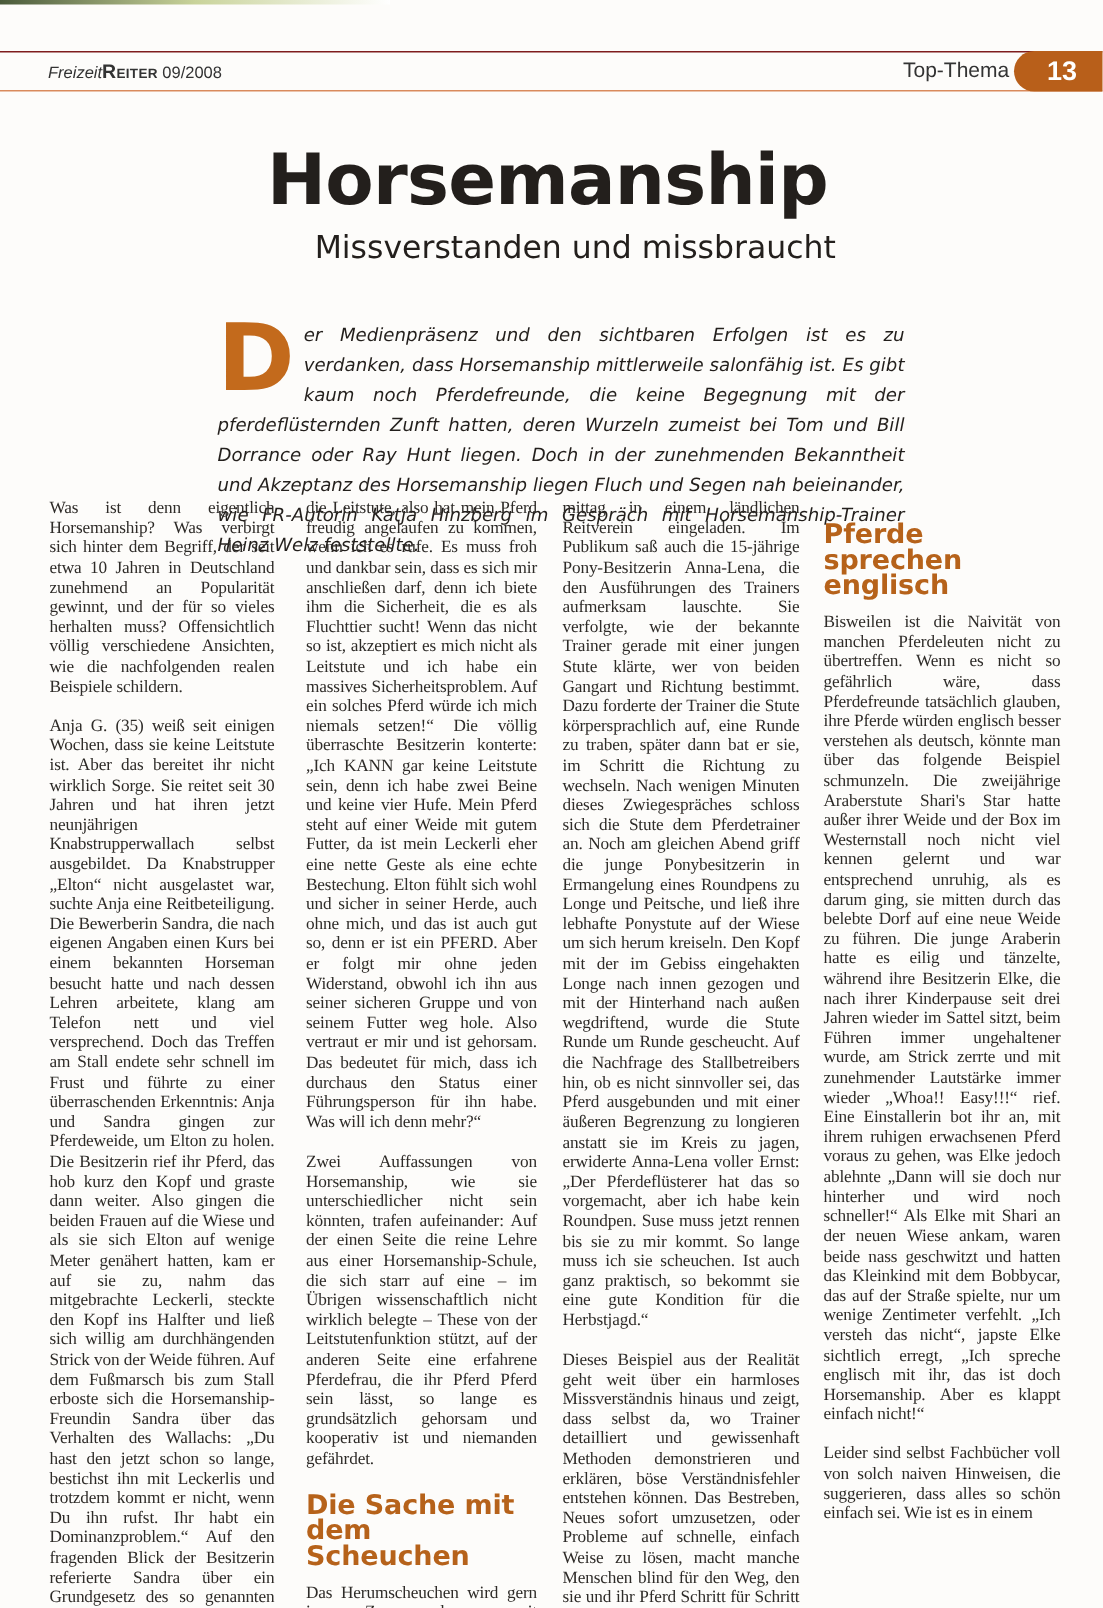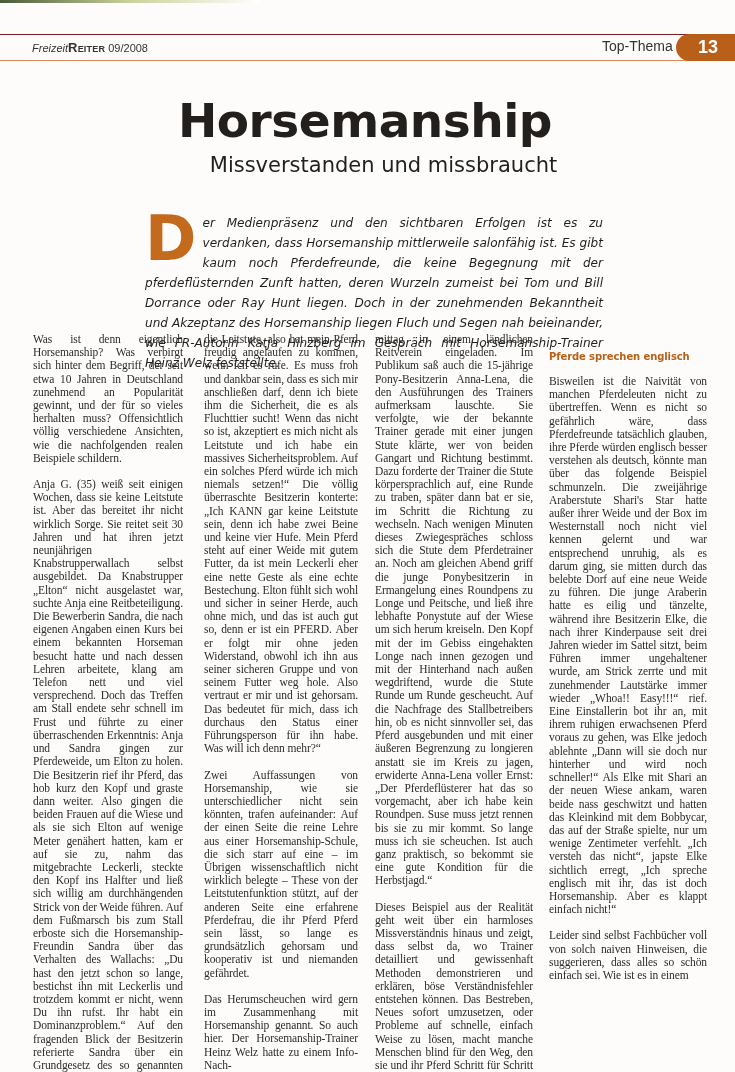--- a/index.html
+++ b/index.html
@@ -52,21 +52,21 @@
     float: left; font-family: "DejaVu Sans", sans-serif; font-style: normal; font-weight: bold;
     font-size: 62px; line-height: 48px; color: #c36a1c; margin: 2px 6px 0 0; height: 52px;
   }
   .col {
     position: absolute; top: 333px; font-size: 11.5px; line-height: 13.2px;
     text-align: justify; color: #2e2b28; letter-spacing: -0.1px;
   }
   .col p { margin: 0; }
   .col p + p { margin-top: 13px; }
   .col h2 {
-    font-family: "DejaVu Sans", sans-serif; font-weight: bold; font-size: 10px;
+    font-family: "DejaVu Sans", sans-serif; font-weight: bold; font-size: 18px;
     line-height: 17px; color: #b6621a; margin: 15px 0 10px 0; text-align: left;
   }
   #c1 { left: 33px; width: 150px; }
   #c2 { left: 204px; width: 154px; }
   #c3 { left: 375px; width: 158px; }
   #c4 { left: 549px; width: 158px; }
 </style>
 </head>
 <body>
 
@@ -88,20 +88,21 @@
   <span class="dropcap">D</span><span>er Medienpräsenz und den sichtbaren Erfolgen ist es zu verdanken, dass Horsemanship mittlerweile salonfähig ist. Es gibt kaum noch Pferdefreunde, die keine Begegnung mit der pferdeflüsternden Zunft hatten, deren Wurzeln zumeist bei Tom und Bill Dorrance oder Ray Hunt liegen. Doch in der zunehmenden Bekanntheit und Akzeptanz des Horsemanship liegen Fluch und Segen nah beieinander, wie FR-Autorin Katja Hinzberg im Gespräch mit Horsemanship-Trainer Heinz Welz feststellte.</span>
 </div>
 
 <div class="col" id="c1">
     <p>Was ist denn eigentlich Horsemanship? Was verbirgt sich hinter dem Begriff, der seit etwa 10 Jahren in Deutschland zunehmend an Popularität gewinnt, und der für so vieles herhalten muss? Offensichtlich völlig verschiedene Ansichten, wie die nachfolgenden realen Beispiele schildern.</p>
     <p>Anja G. (35) weiß seit einigen Wochen, dass sie keine Leitstute ist. Aber das bereitet ihr nicht wirklich Sorge. Sie reitet seit 30 Jahren und hat ihren jetzt neunjährigen Knabstrupperwallach selbst ausgebildet. Da Knabstrupper „Elton“ nicht ausgelastet war, suchte Anja eine Reitbeteiligung. Die Bewerberin Sandra, die nach eigenen Angaben einen Kurs bei einem bekannten Horseman besucht hatte und nach dessen Lehren arbeitete, klang am Telefon nett und viel versprechend. Doch das Treffen am Stall endete sehr schnell im Frust und führte zu einer überraschenden Erkenntnis: Anja und Sandra gingen zur Pferdeweide, um Elton zu holen. Die Besitzerin rief ihr Pferd, das hob kurz den Kopf und graste dann weiter. Also gingen die beiden Frauen auf die Wiese und als sie sich Elton auf wenige Meter genähert hatten, kam er auf sie zu, nahm das mitgebrachte Leckerli, steckte den Kopf ins Halfter und ließ sich willig am durchhängenden Strick von der Weide führen. Auf dem Fußmarsch bis zum Stall erboste sich die Horsemanship-Freundin Sandra über das Verhalten des Wallachs: „Du hast den jetzt schon so lange, bestichst ihn mit Leckerlis und trotzdem kommt er nicht, wenn Du ihn rufst. Ihr habt ein Dominanzproblem.“ Auf den fragenden Blick der Besitzerin referierte Sandra über ein Grundgesetz des so genannten Natural Horsemanship: „Ich bin</p>
   </div>
 <div class="col" id="c2">
     <p>die Leitstute, also hat mein Pferd freudig angelaufen zu kommen, wenn ich es rufe. Es muss froh und dankbar sein, dass es sich mir anschließen darf, denn ich biete ihm die Sicherheit, die es als Fluchttier sucht! Wenn das nicht so ist, akzeptiert es mich nicht als Leitstute und ich habe ein massives Sicherheitsproblem. Auf ein solches Pferd würde ich mich niemals setzen!“ Die völlig überraschte Besitzerin konterte: „Ich KANN gar keine Leitstute sein, denn ich habe zwei Beine und keine vier Hufe. Mein Pferd steht auf einer Weide mit gutem Futter, da ist mein Leckerli eher eine nette Geste als eine echte Bestechung. Elton fühlt sich wohl und sicher in seiner Herde, auch ohne mich, und das ist auch gut so, denn er ist ein PFERD. Aber er folgt mir ohne jeden Widerstand, obwohl ich ihn aus seiner sicheren Gruppe und von seinem Futter weg hole. Also vertraut er mir und ist gehorsam. Das bedeutet für mich, dass ich durchaus den Status einer Führungsperson für ihn habe. Was will ich denn mehr?“</p>
     <p>Zwei Auffassungen von Horsemanship, wie sie unterschiedlicher nicht sein könnten, trafen aufeinander: Auf der einen Seite die reine Lehre aus einer Horsemanship-Schule, die sich starr auf eine – im Übrigen wissenschaftlich nicht wirklich belegte – These von der Leitstutenfunktion stützt, auf der anderen Seite eine erfahrene Pferdefrau, die ihr Pferd Pferd sein lässt, so lange es grundsätzlich gehorsam und kooperativ ist und niemanden gefährdet.</p>
+    <h2>Die Sache mit dem Scheuchen</h2>
     <p>Das Herumscheuchen wird gern im Zusammenhang mit Horsemanship genannt. So auch hier. Der Horsemanship-Trainer Heinz Welz hatte zu einem Info-Nach-</p>
   </div>
 <div class="col" id="c3">
     <p>mittag in einem ländlichen Reitverein eingeladen. Im Publikum saß auch die 15-jährige Pony-Besitzerin Anna-Lena, die den Ausführungen des Trainers aufmerksam lauschte. Sie verfolgte, wie der bekannte Trainer gerade mit einer jungen Stute klärte, wer von beiden Gangart und Richtung bestimmt. Dazu forderte der Trainer die Stute körpersprachlich auf, eine Runde zu traben, später dann bat er sie, im Schritt die Richtung zu wechseln. Nach wenigen Minuten dieses Zwiegespräches schloss sich die Stute dem Pferdetrainer an. Noch am gleichen Abend griff die junge Ponybesitzerin in Ermangelung eines Roundpens zu Longe und Peitsche, und ließ ihre lebhafte Ponystute auf der Wiese um sich herum kreiseln. Den Kopf mit der im Gebiss eingehakten Longe nach innen gezogen und mit der Hinterhand nach außen wegdriftend, wurde die Stute Runde um Runde gescheucht. Auf die Nachfrage des Stallbetreibers hin, ob es nicht sinnvoller sei, das Pferd ausgebunden und mit einer äußeren Begrenzung zu longieren anstatt sie im Kreis zu jagen, erwiderte Anna-Lena voller Ernst: „Der Pferdeflüsterer hat das so vorgemacht, aber ich habe kein Roundpen. Suse muss jetzt rennen bis sie zu mir kommt. So lange muss ich sie scheuchen. Ist auch ganz praktisch, so bekommt sie eine gute Kondition für die Herbstjagd.“</p>
     <p>Dieses Beispiel aus der Realität geht weit über ein harmloses Missverständnis hinaus und zeigt, dass selbst da, wo Trainer detailliert und gewissenhaft Methoden demonstrieren und erklären, böse Verständnisfehler entstehen können. Das Bestreben, Neues sofort umzusetzen, oder Probleme auf schnelle, einfach Weise zu lösen, macht manche Menschen blind für den Weg, den sie und ihr Pferd Schritt für Schritt vor sich haben.</p>
   </div>
 <div class="col" id="c4">
     <h2>Pferde sprechen englisch</h2>
     <p>Bisweilen ist die Naivität von manchen Pferdeleuten nicht zu übertreffen. Wenn es nicht so gefährlich wäre, dass Pferdefreunde tatsächlich glauben, ihre Pferde würden englisch besser verstehen als deutsch, könnte man über das folgende Beispiel schmunzeln. Die zweijährige Araberstute Shari's Star hatte außer ihrer Weide und der Box im Westernstall noch nicht viel kennen gelernt und war entsprechend unruhig, als es darum ging, sie mitten durch das belebte Dorf auf eine neue Weide zu führen. Die junge Araberin hatte es eilig und tänzelte, während ihre Besitzerin Elke, die nach ihrer Kinderpause seit drei Jahren wieder im Sattel sitzt, beim Führen immer ungehaltener wurde, am Strick zerrte und mit zunehmender Lautstärke immer wieder „Whoa!! Easy!!!“ rief. Eine Einstallerin bot ihr an, mit ihrem ruhigen erwachsenen Pferd voraus zu gehen, was Elke jedoch ablehnte „Dann will sie doch nur hinterher und wird noch schneller!“ Als Elke mit Shari an der neuen Wiese ankam, waren beide nass geschwitzt und hatten das Kleinkind mit dem Bobbycar, das auf der Straße spielte, nur um wenige Zentimeter verfehlt. „Ich versteh das nicht“, japste Elke sichtlich erregt, „Ich spreche englisch mit ihr, das ist doch Horsemanship. Aber es klappt einfach nicht!“</p>
     <p>Leider sind selbst Fachbücher voll von solch naiven Hinweisen, die suggerieren, dass alles so schön einfach sei. Wie ist es in einem</p>

